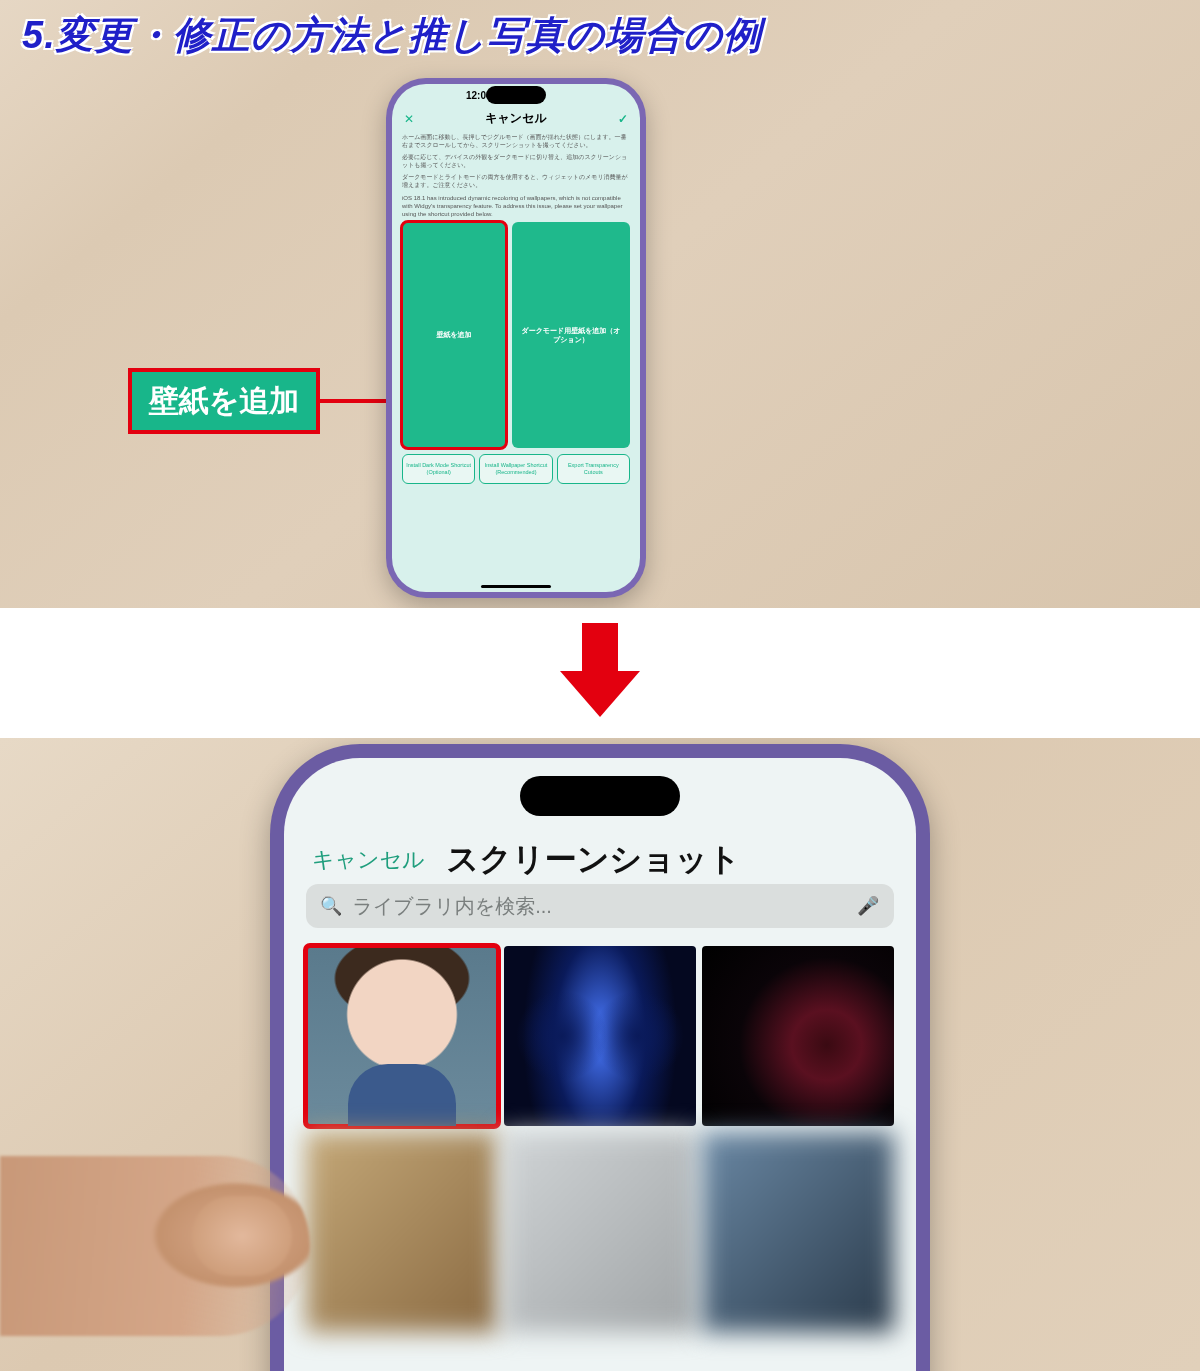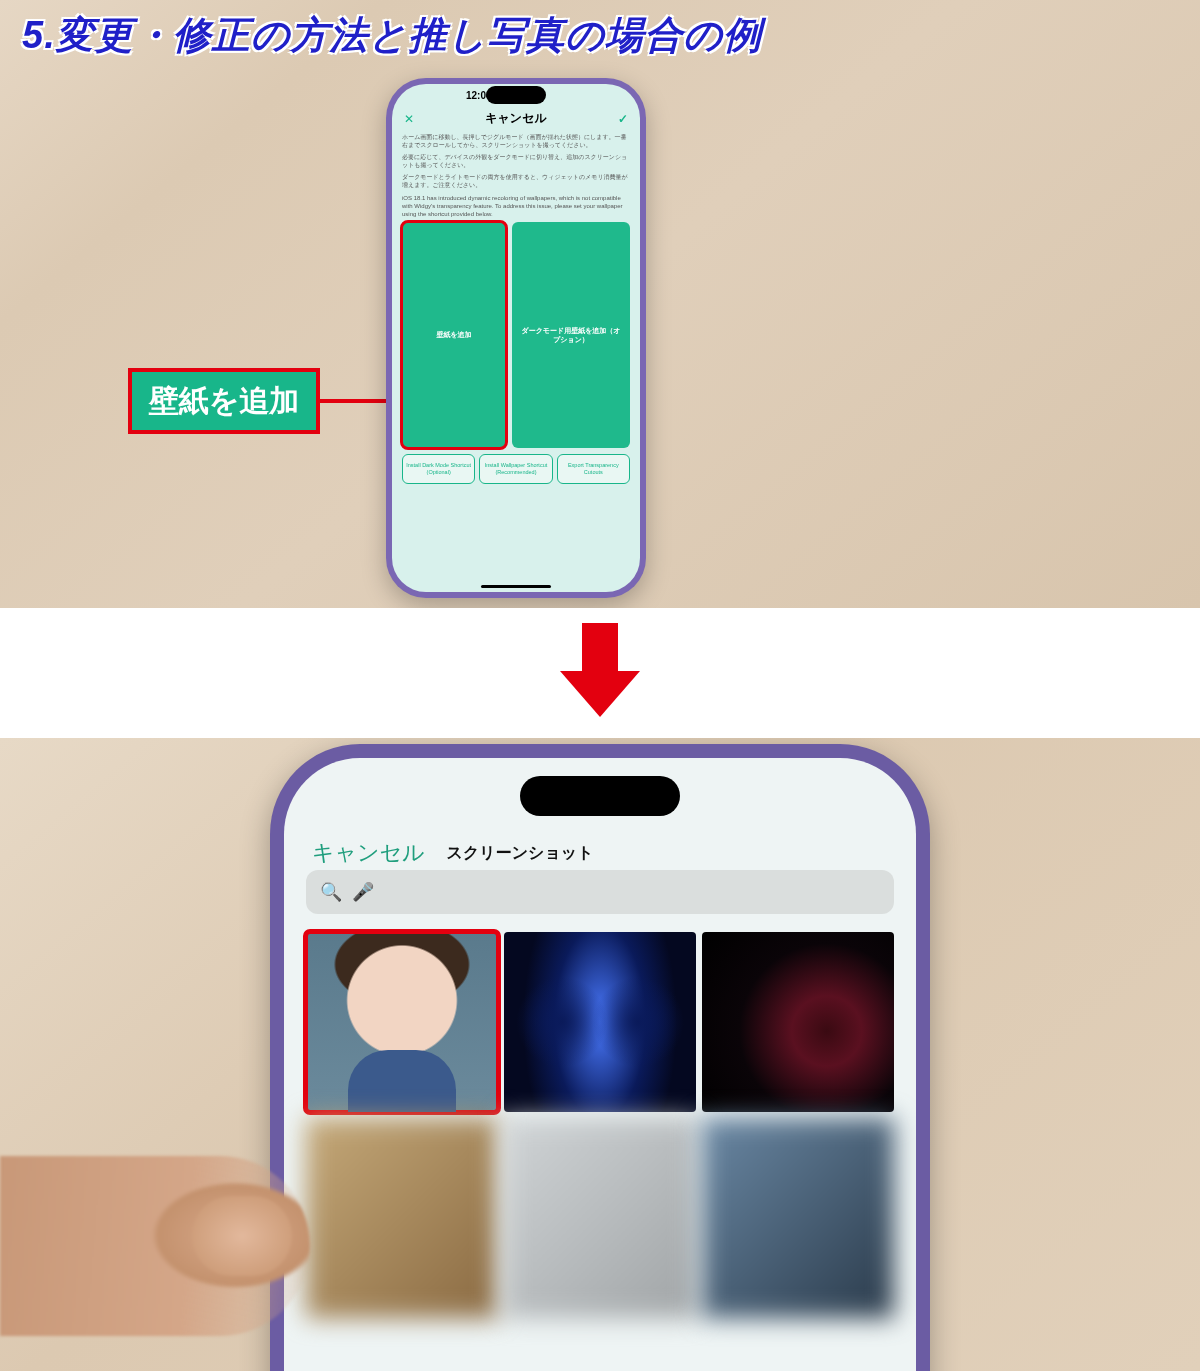--- a/index.html
+++ b/index.html
@@ -87,21 +87,21 @@
   }
   .screen2 {
     width:100%; height:100%; background:#eef4f4; border-radius:76px 76px 0 0;
     position:relative; overflow:hidden; padding-top:50px;
   }
   .di2 { position:absolute; top:18px; left:50%; transform:translateX(-50%);
          width:160px; height:40px; background:#000; border-radius:22px; }
 
   .nav2 { display:flex; align-items:center; gap:22px; padding:30px 28px 2px; }
   .cancel { color:#1f9e7d; font-size:22px; }
-  .title2 { font-size:16px; font-weight:700; color:#111; }
+  .title2 { font-size:32px; font-weight:700; color:#111; }
 
   .search2 { margin:0 22px; height:44px; background:#dadedd; border-radius:12px;
              display:flex; align-items:center; padding:0 14px; gap:10px; color:#7a7f7e; }
   .search2 .mag { font-size:18px; }
   .search2 .ph { flex:1; font-size:20px; }
   .search2 .mic { font-size:18px; }
 
   .grid2 { display:flex; gap:6px; padding:18px 22px 0; }
   .thumb { flex:1; height:180px; border-radius:4px; position:relative; }
   .thumb.person {
@@ -202,20 +202,21 @@
     <div class="screen2">
       <div class="di2"></div>
 
       <div class="nav2">
         <span class="cancel">キャンセル</span>
         <span class="title2">スクリーンショット</span>
       </div>
 
       <div class="search2">
         <span class="mag">🔍</span>
+        <span class="ph">ライブラリ内を検索...</span>
         <span class="mic">🎤</span>
       </div>
 
       <div class="grid2">
         <div class="thumb person"></div>
         <div class="thumb blue"></div>
         <div class="thumb dark"></div>
       </div>
       <div class="blurrow">
         <div class="bthumb b1"></div>

